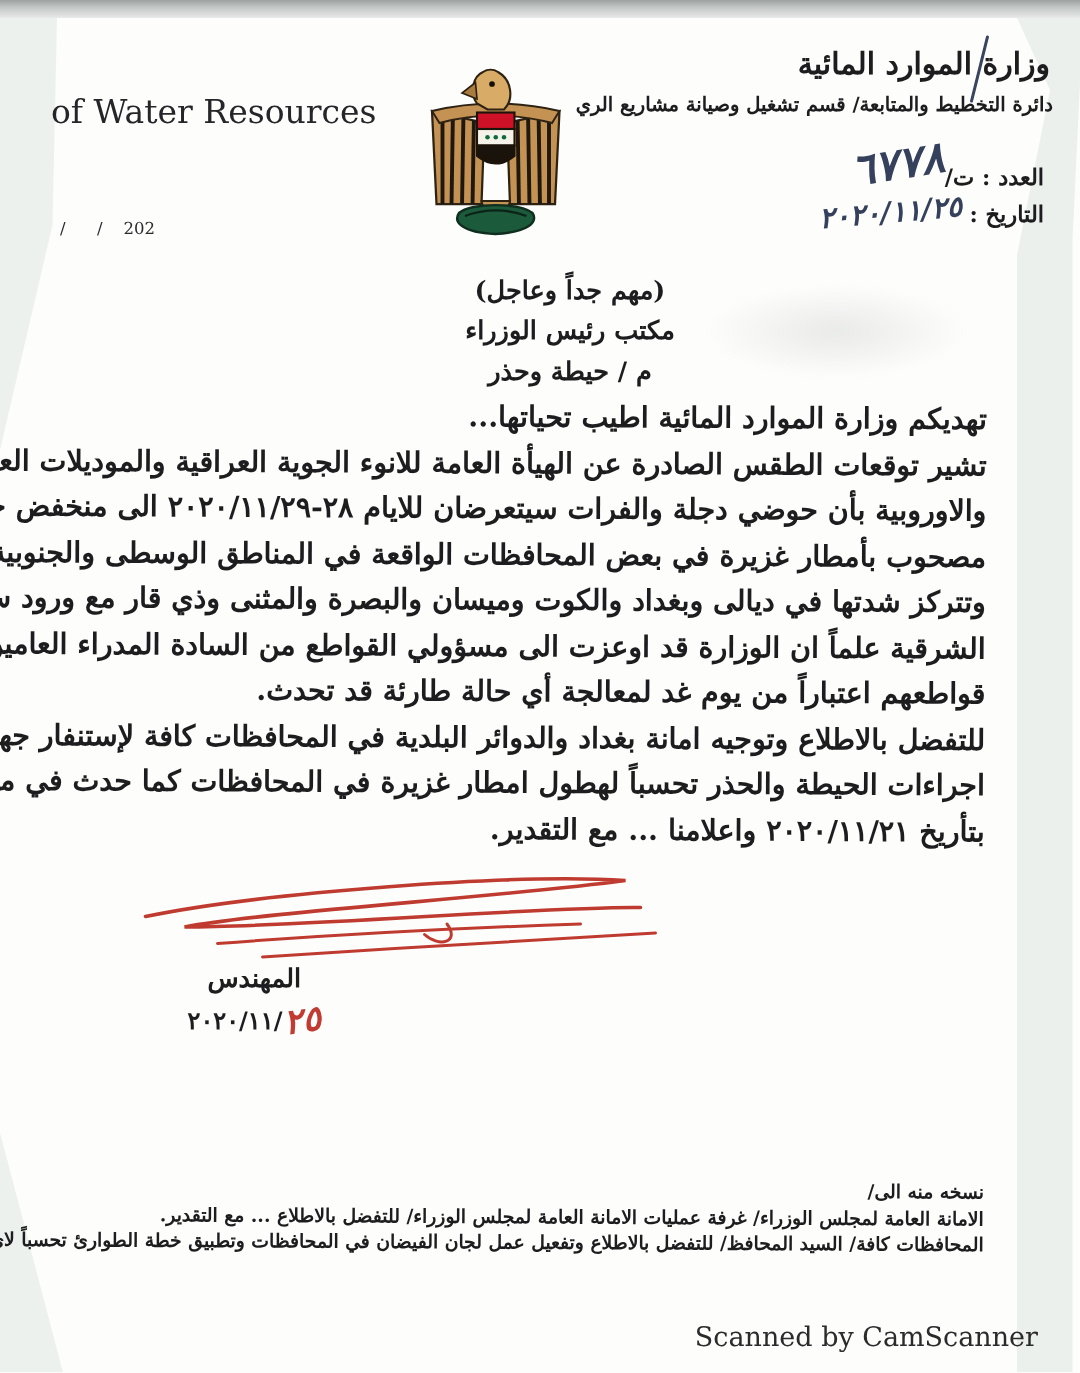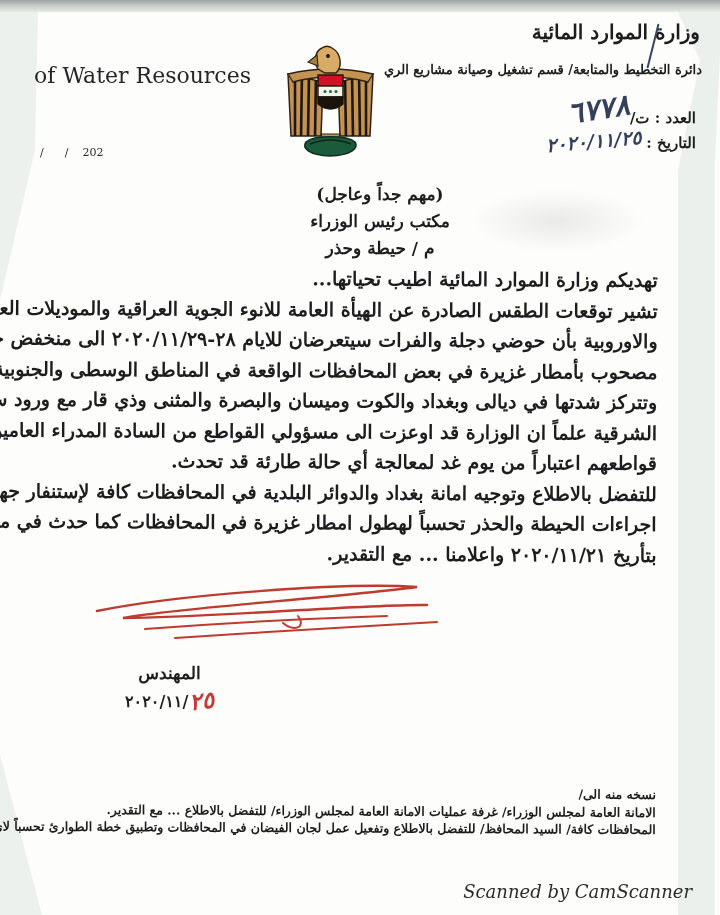--- a/index.html
+++ b/index.html
@@ -15,21 +15,21 @@
   .gray-left-top{position:absolute;left:0;top:0;width:60px;height:310px;
     background:#edf1ee;clip-path:polygon(0 12px,38px 12px,35px 150px,0 300px);}
   .gray-left-bottom{position:absolute;left:0;top:745px;width:60px;height:170px;
     background:#edf1ee;clip-path:polygon(0 10px,42px 170px,0 170px);}
   .gray-right{position:absolute;right:0;top:0;width:50px;height:915px;
     background:#ecf0ed;clip-path:polygon(8px 12px,50px 12px,50px 55px,45px 160px,45px 915px,8px 915px,8px 170px,30px 60px);}
   
   .en-ministry{position:absolute;left:34px;top:63px;font-size:22px;color:#26262a;}
   .en-date-slots{position:absolute;left:40px;top:146px;font-size:11px;white-space:pre;color:#2a2a2e;}
   .ar{direction:rtl;}
-  .ar-ministry{position:absolute;right:20px;top:20px;font-size:20px;font-weight:bold;white-space:nowrap;}
+  .ar-ministry{position:absolute;right:20px;top:30px;font-size:20px;font-weight:bold;white-space:nowrap;}
   .ar-dept{position:absolute;right:18px;top:62px;font-size:13px;font-weight:bold;white-space:nowrap;}
   .hdr-line{position:absolute;right:24px;white-space:nowrap;font-size:15px;font-weight:bold;}
   .hdr-number{top:96px;}
   .hdr-date{top:130px;}
   .hand{display:inline-block;color:#35405c;font-style:italic;}
   .hand-number{font-size:29px;letter-spacing:5px;transform:rotate(-9deg) translateY(-4px);margin-left:4px;}
   .hand-date{font-size:19px;letter-spacing:2px;transform:rotate(-5deg);margin-left:2px;}
   .pen-stroke{position:absolute;left:652px;top:23px;width:2px;height:46px;
     background:#39445f;transform:rotate(14deg);border-radius:2px;}
   
@@ -40,31 +40,31 @@
   .ghost-stamp{position:absolute;left:470px;top:190px;width:175px;height:62px;
     background:radial-gradient(ellipse at center,rgba(165,172,166,0.22),rgba(165,172,166,0) 70%);
     filter:blur(2px);}
   
   .body-text{position:absolute;left:-60px;right:62px;top:265px;
     font-size:19px;font-weight:600;line-height:30.5px;text-align:right;
     transform:rotate(0.3deg);transform-origin:right top;}
   .body-text div{white-space:nowrap;}
   
   .sig-svg{position:absolute;left:85px;top:577px;}
-  .sig-block{position:absolute;left:52px;top:660px;width:235px;text-align:center;
+  .sig-block{position:absolute;left:52px;top:640px;width:235px;text-align:center;
     font-size:17px;font-weight:bold;line-height:26px;}
   .sig-date{direction:ltr;font-size:16px;letter-spacing:1px;}
   .hand-red{display:inline-block;color:#c23b32;font-size:23px;font-style:italic;
     transform:rotate(-8deg) translateY(2px);margin-left:1px;}
   
   .cc{position:absolute;left:-40px;right:64px;top:786px;font-size:12.5px;font-weight:600;
     line-height:17.5px;text-align:right;transform:rotate(0.3deg);transform-origin:right top;}
   .cc div{white-space:nowrap;}
   
-  .scan-credit{position:absolute;right:28px;top:881px;font-size:18px;color:#2b2b2b;font-style:italic;}
+  .scan-credit{position:absolute;right:28px;top:881px;font-size:18px;color:#2b2b2b;}
 </style>
 </head>
 <body>
 
 <div class="top-band"></div>
 <div class="gray-left-top"></div>
 <div class="gray-left-bottom"></div>
 <div class="gray-right"></div>
 
 <div class="en-ministry">of Water Resources</div>

